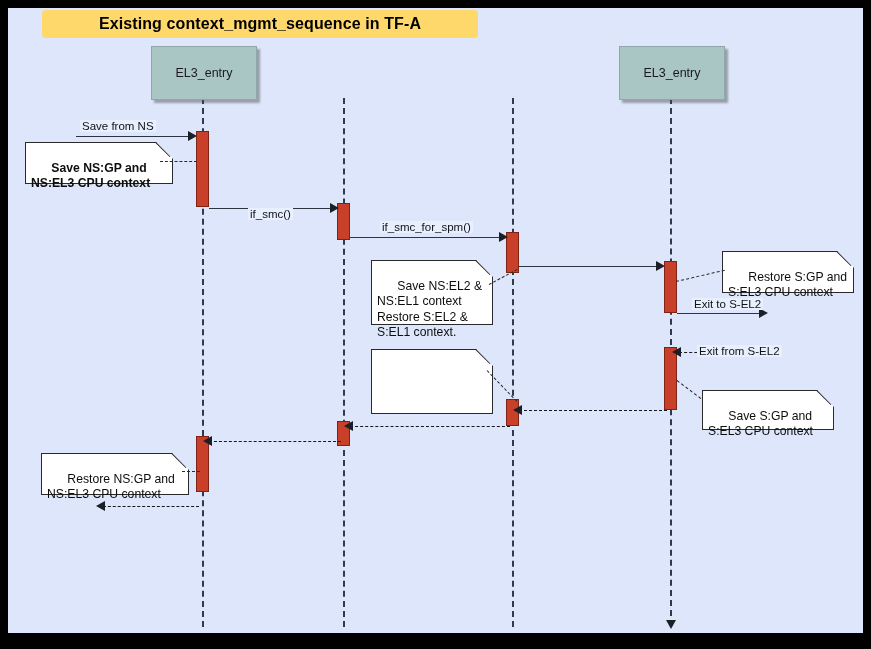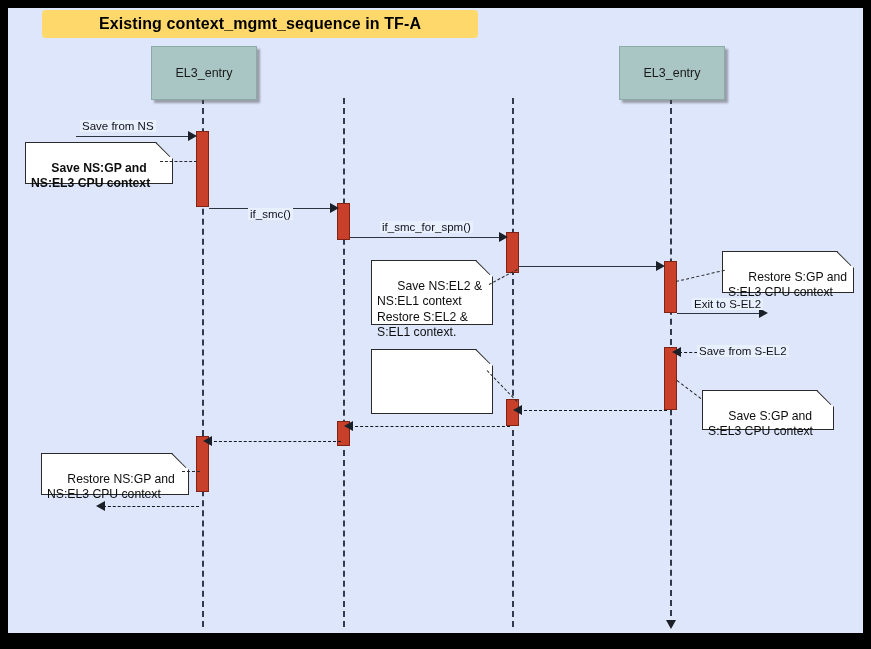--- a/index.html
+++ b/index.html
@@ -202,21 +202,21 @@
 
     <div class="msg-line" style="left:511px;top:258px;width:143px;"></div>
     <div class="arrow-head right" style="left:648px;top:253px;"></div>
 
     <div class="msg-line" style="left:669px;top:305px;width:86px;"></div>
     <div class="arrow-head right" style="left:751px;top:300px;"></div>
     <div class="msg-label" style="left:684px;top:290px;">Exit to S-EL2</div>
 
     <div class="msg-line dashed" style="left:671px;top:344px;width:100px;"></div>
     <div class="arrow-head left" style="left:664px;top:339px;"></div>
-    <div class="msg-label" style="left:689px;top:337px;">Save from S-EL2</div>
+    <div class="msg-label" style="left:689px;top:337px;">Exit from S-EL2</div>
 
     <div class="msg-line dashed" style="left:511px;top:402px;width:148px;"></div>
     <div class="arrow-head left" style="left:505px;top:397px;"></div>
 
     <div class="msg-line dashed" style="left:342px;top:418px;width:160px;"></div>
     <div class="arrow-head left" style="left:336px;top:413px;"></div>
 
     <div class="msg-line dashed" style="left:201px;top:433px;width:132px;"></div>
     <div class="arrow-head left" style="left:195px;top:428px;"></div>
 

